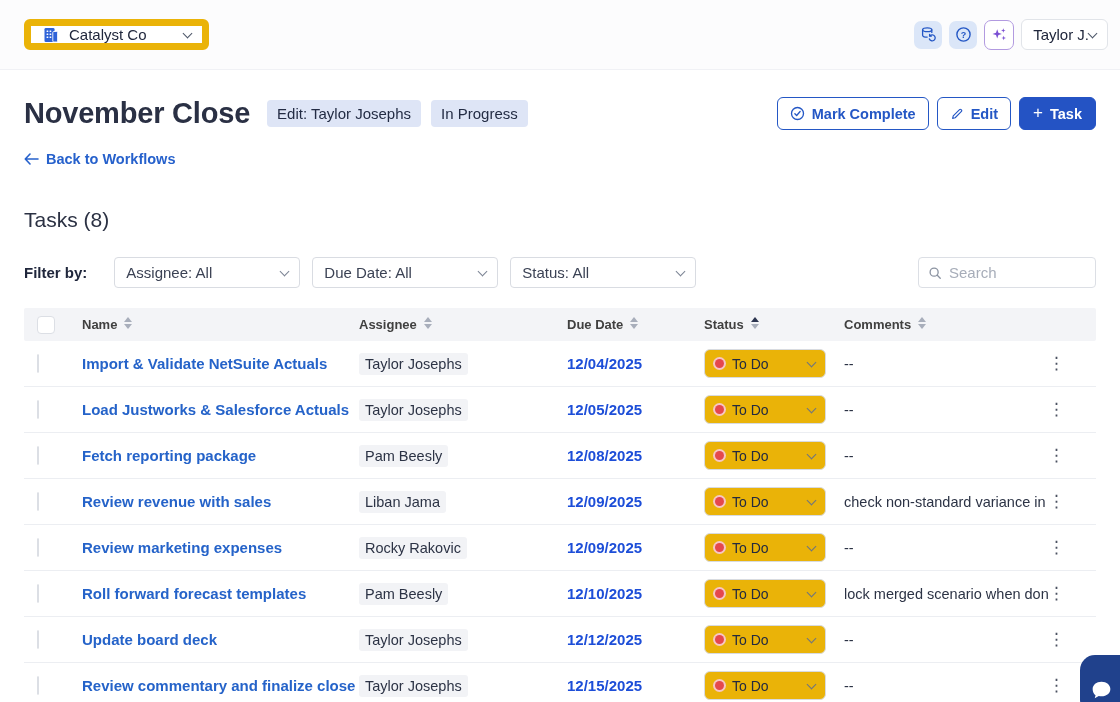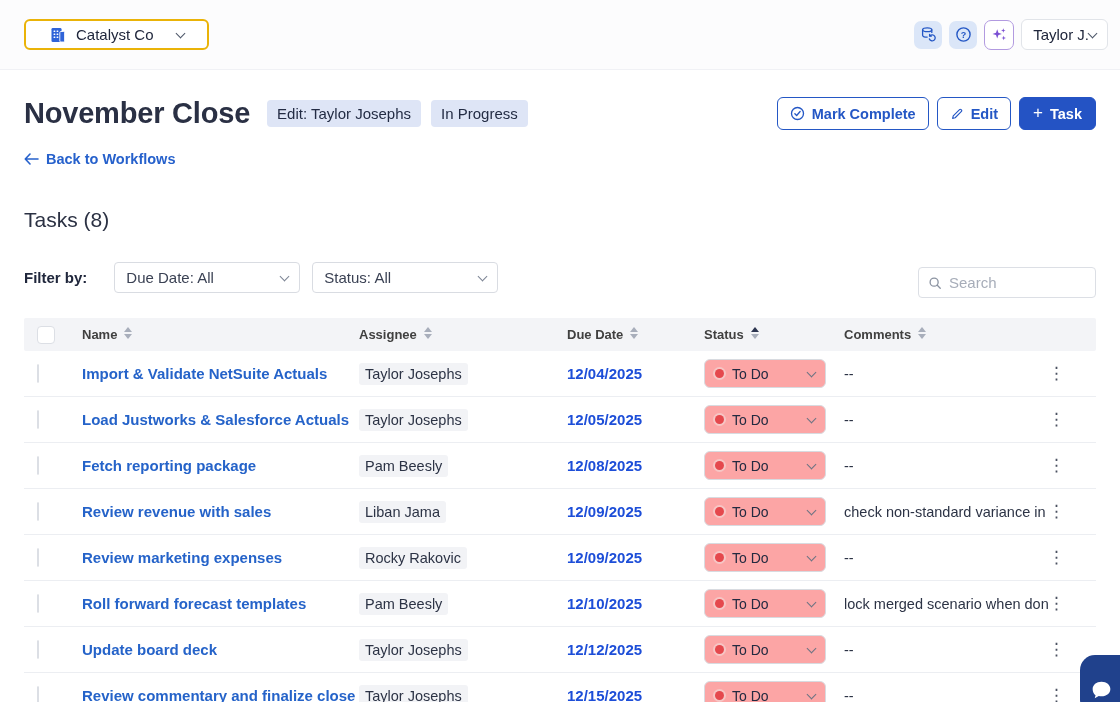--- a/index.html
+++ b/index.html
@@ -2,22 +2,22 @@
 <html><head>
 <meta charset="utf-8">
 <style>
   * { margin:0; padding:0; box-sizing:border-box; }
   html,body { width:1120px; height:702px; overflow:hidden; background:#fff;
     font-family:"Liberation Sans", sans-serif; color:#252b42; position:relative; }
 
   
   .topbar { height:70px; display:flex; align-items:center; padding:0 12px 0 24px;
     background:#fcfcfd; border-bottom:1px solid #f0f1f5; }
-  .company-select { width:185px; height:31px; background:#fff; border:2px solid #eab308;
-    border-radius:6px; display:flex; align-items:center; gap:9px; padding:0 23px; cursor:pointer; }
+  .company-select { width:185px; height:31px; background:#fff; border:7px solid #eab308;
+    border-radius:6px; display:flex; align-items:center; gap:9px; padding:0 11px; cursor:pointer; }
   .company-select span.lbl { font-size:15px; color:#20273c; }
   .chev { width:7px; height:7px; border-right:1.6px solid #4d5668; border-bottom:1.6px solid #4d5668;
     transform:rotate(45deg); margin-top:-3px; flex:none; }
   .topbar-right { margin-left:auto; display:flex; align-items:center; gap:7px; }
   .icon-btn { width:28px; height:28px; border-radius:7px; background:#dbe6f8; border:none;
     display:flex; align-items:center; justify-content:center; cursor:pointer; }
   .icon-btn.sparkle { background:#fff; border:1px solid #b29ae0; width:30px; height:30px; }
   .user-btn { height:31px; background:#fff; border:1px solid #e1e4e9; border-radius:6px;
     display:flex; align-items:center; padding:0 11px; font-size:15px; color:#20273c; cursor:pointer; }
 
@@ -41,21 +41,21 @@
 
   
   .tasks-heading { margin-top:39px; font-size:21px; font-weight:500; color:#2b3143; }
   .filter-row { margin-top:25px; display:flex; align-items:center; gap:12px; }
   .filter-label { font-size:15px; font-weight:700; color:#20273c; margin-right:15px; }
   .filter-select { width:186px; height:31px; background:#fff; border:1px solid #d9dce2;
     border-radius:4px; display:flex; align-items:center; padding:0 11px; font-size:15px;
     color:#3b4254; cursor:pointer; }
   .filter-select .chev { margin-left:auto; border-color:#7c8494; }
   .search-box { margin-left:auto; width:178px; height:31px; border:1px solid #dcdfe5;
-    border-radius:4px; background:#fff; display:flex; align-items:center; gap:7px; padding:0 9px;margin-top:10px; }
+    border-radius:4px; background:#fff; display:flex; align-items:center; gap:7px; padding:0 9px; }
   .search-box input { border:none; outline:none; width:100%; font-size:15px;
     font-family:inherit; color:#3b4254; background:transparent; }
   .search-box input::placeholder { color:#a7adb9; }
 
   
   .table { margin-top:20px; }
   .tgrid { display:grid; grid-template-columns:58px 277px 208px 137px 140px 1fr 48px; align-items:center; }
   .thead { background:#f3f4f7; height:33px; border-radius:2px; }
   .thead .th { font-size:13px; font-weight:600; color:#404040; display:flex; align-items:flex-start; }
   .checkbox { width:18px; height:18px; border:1.5px solid #dcdfe5; border-radius:4px;
@@ -63,21 +63,21 @@
   .sort { display:inline-flex; flex-direction:column; gap:2px; margin-left:7px; cursor:pointer; }
   .sort i { width:0; height:0; border-left:4px solid transparent; border-right:4px solid transparent; }
   .sort .up { border-bottom:5px solid #a8aebb; }
   .sort .down { border-top:5px solid #a8aebb; }
   .sort.asc .up { border-bottom-color:#2c3550; }
   .trow { height:46px; border-bottom:1px solid #eceef2; }
   .task-link { color:#2563c9; font-size:15px; font-weight:600; text-decoration:none; cursor:pointer; }
   .assignee-pill { background:#f2f3f6; border-radius:3px; padding:3px 6px; font-size:14.5px;
     color:#2c3345; display:inline-block; }
   .due { font-size:15px; color:#1d4ed8; font-weight:700; }
-  .status-select { width:122px; height:29px; background:#fca5a5; border:1px solid #d8dbe0;
+  .status-select { width:122px; height:29px; background:#eab308; border:1px solid #d8dbe0;
     border-radius:6px; display:flex; align-items:center; gap:8px; padding:4px 10px; cursor:pointer; }
   .dot { width:9px; height:9px; border-radius:50%; background:#e5484d;
     box-shadow:0 0 0 2px #f6c6c5; flex:none; }
   .status-select .lbl { font-size:14px; color:#232a40; }
   .status-select .chev { margin-left:auto; border-color:#6b7避3; border-color:#6b7383; }
   .comment { font-size:14.5px; color:#2c3345; white-space:nowrap; overflow:hidden; padding-right:8px; }
   .kebab { font-size:17px; color:#4a5160; text-align:center; cursor:pointer; line-height:1;
     letter-spacing:0; width:100%; }
 
   
@@ -184,20 +184,24 @@
     </span>
     <span>Back to Workflows</span>
   </a>
 
   <div class="tasks-heading">Tasks (8)</div>
 
   
   <div class="filter-row">
     <span class="filter-label">Filter by:</span>
     <div class="filter-select">
+      <span>Assignee: All</span>
+      <span class="chev"></span>
+    </div>
+    <div class="filter-select">
       <span>Due Date: All</span>
       <span class="chev"></span>
     </div>
     <div class="filter-select">
       <span>Status: All</span>
       <span class="chev"></span>
     </div>
     <div class="search-box">
       <span style="display:flex">
         <svg width="14" height="14" viewBox="0 0 16 16">

